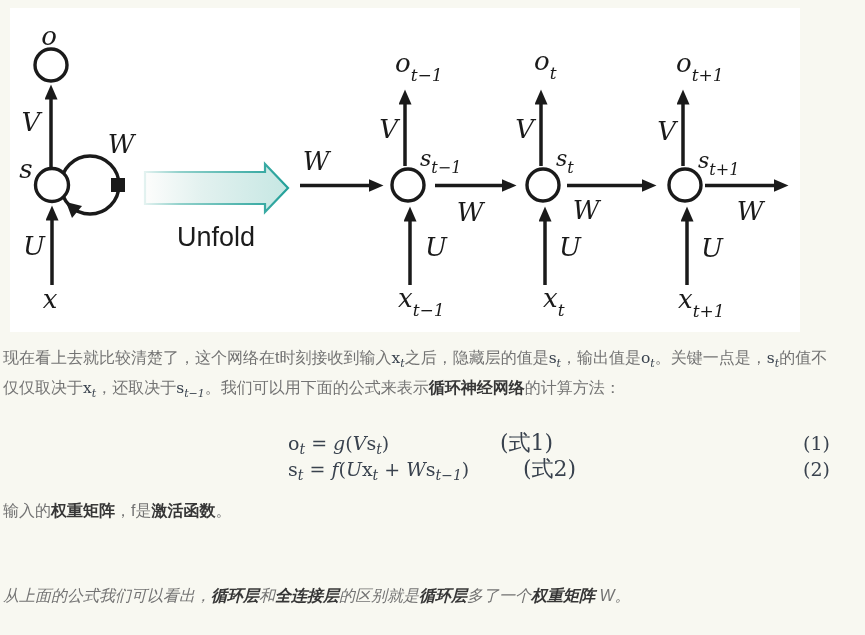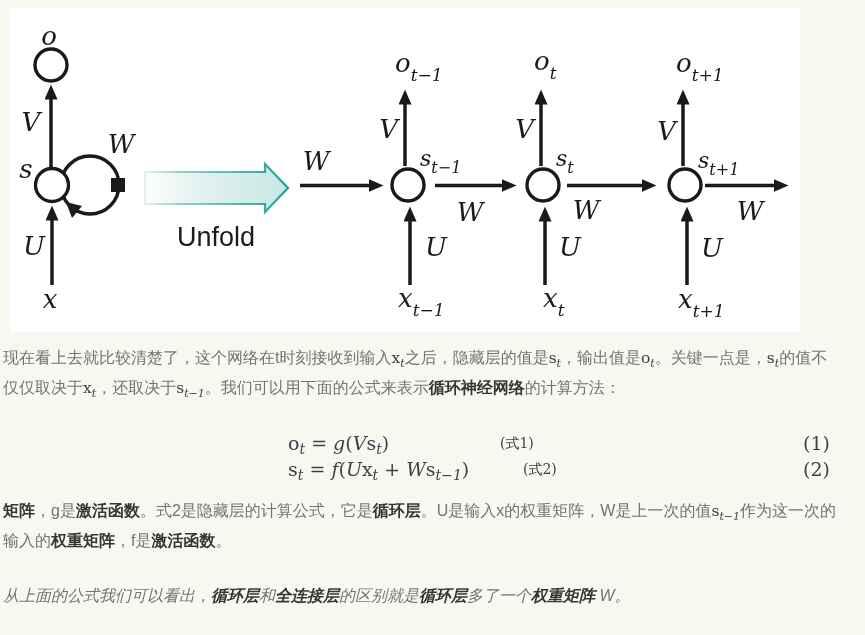--- a/index.html
+++ b/index.html
@@ -43,21 +43,21 @@
   .eq-formula {
     position:absolute; left:288px; top:0; white-space:nowrap;
     font-family:"DejaVu Serif","Liberation Serif",serif;
     font-size:19px; color:#39424E;
   }
   .eq-it  { font-style:italic; }
   .eq-sub { font-style:italic; font-size:14px; vertical-align:-4px; line-height:0; }
   .eq-tag {
     position:absolute; top:0;
     font-family:"DejaVu Serif","Liberation Serif",serif;
-    font-size:14px; color:#39424E; white-space:nowrap;
+    font-size:22px; color:#39424E; white-space:nowrap;
   }
   .eq-tag-0 { left:500px; }
   .eq-tag-1 { left:523px; }
   .eq-num {
     position:absolute; left:803px; top:0;
     font-family:"DejaVu Serif","Liberation Serif",serif;
     font-size:19px; color:#39424E;
   }
   .p1 { top:343px; }
   .p2 { top:496px; }
@@ -161,18 +161,17 @@
     <span class="eq-num">(1)</span>
   </div>
   <div class="eq-row eq-row-1">
     <span class="eq-formula"><span class="eq-rm">s</span><span class="eq-sub">t</span><span class="eq-op"> = </span><span class="eq-it">f</span><span class="eq-op">(</span><span class="eq-it">U</span><span class="eq-rm">x</span><span class="eq-sub">t</span><span class="eq-op"> + </span><span class="eq-it">W</span><span class="eq-rm">s</span><span class="eq-sub">t−1</span><span class="eq-op">)</span></span>
     <span class="eq-tag eq-tag-1">(式2)</span>
     <span class="eq-num">(2)</span>
   </div>
 </div>
 
 <div class="para p2">
-    <div class="text-line"><span class="seg-b">矩阵</span><span class="seg-t">，g是</span><span class="seg-b">激活函数</span><span class="seg-t">。式2是隐藏层的计算公式，它是</span><span class="seg-b">循环层</span><span class="seg-t">。U是输入x的权重矩阵，W是上一次的值</span><span class="seg-m"><span class="m-base">s</span><sub class="m-sub">t−1</sub></span><span class="seg-t">作为这一次的</span></div>
     <div class="text-line"><span class="seg-t">输入的</span><span class="seg-b">权重矩阵</span><span class="seg-t">，f是</span><span class="seg-b">激活函数</span><span class="seg-t">。</span></div>
   </div>
 <div class="para p3">
     <div class="text-line"><span class="seg-t">从上面的公式我们可以看出，</span><span class="seg-b">循环层</span><span class="seg-t">和</span><span class="seg-b">全连接层</span><span class="seg-t">的区别就是</span><span class="seg-b">循环层</span><span class="seg-t">多了一个</span><span class="seg-b">权重矩阵</span><span class="seg-t"> W。</span></div>
   </div>
 
 </body></html>

